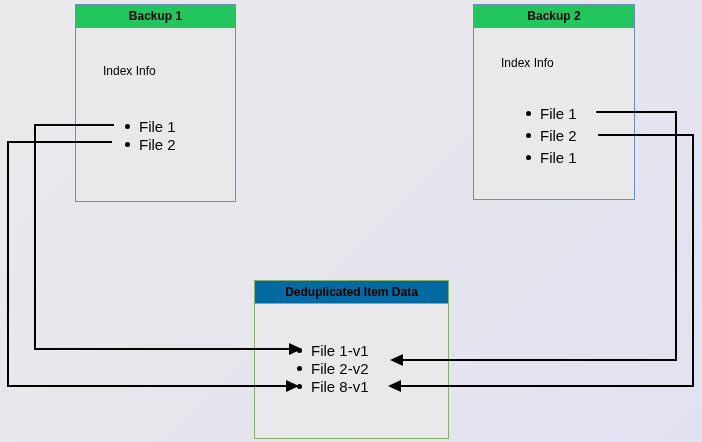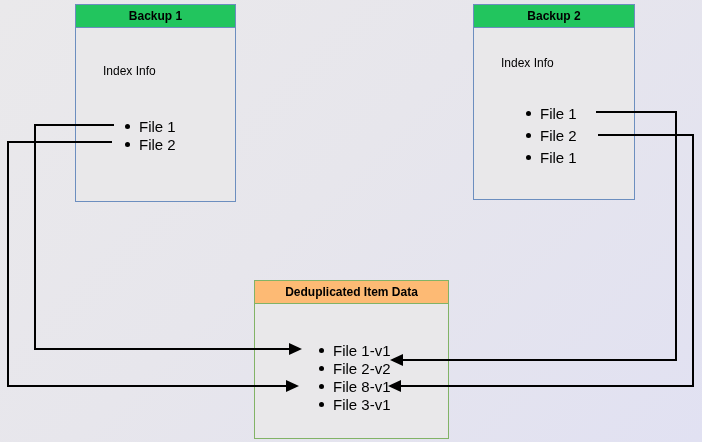--- a/index.html
+++ b/index.html
@@ -25,21 +25,21 @@
   .box-header {
     height: 22px;
     line-height: 22px;
     text-align: center;
     font-size: 12px;
     font-weight: bold;
     color: #000;
     border-bottom: 1px solid;
   }
   .box.blue  .box-header { background: #22c55e; border-color: #6c8ebf; }
-  .box.green .box-header { background: #fdba74; border-color: #82b366; }
+  .box.green .box-header { background: #0369a1; border-color: #82b366; }
 
   #backup1-box { left: 75px;  top: 4px;   width: 161px; height: 198px; }
   #backup2-box { left: 473px; top: 4px;   width: 162px; height: 196px; }
   #dedup-box   { left: 254px; top: 280px; width: 195px; height: 159px; }
 
   .body-label {
     position: absolute;
     font-size: 12px;
     color: #000;
     line-height: 18px;
@@ -66,21 +66,21 @@
     height: 5px;
     border-radius: 50%;
     background: #000;
     margin-right: 9px;
     flex: 0 0 auto;
   }
   #backup1-box ul.items { left: 49px; top: 112px; }
   #backup1-box ul.items li { height: 18px; }
   #backup2-box ul.items { left: 52px; top: 97px; }
   #backup2-box ul.items li { height: 22px; }
-  #dedup-box ul.items { left: 64px; top: 60px; }
+  #dedup-box ul.items { left: 42px; top: 60px; }
   #dedup-box ul.items li { height: 18px; }
 
   svg.overlay {
     position: absolute;
     left: 0;
     top: 0;
     width: 702px;
     height: 442px;
     pointer-events: none;
   }
@@ -143,24 +143,20 @@
         <span>File 1-v1</span>
       </li>
       <li>
         <span class="dot"></span>
         <span>File 2-v2</span>
       </li>
       <li>
         <span class="dot"></span>
         <span>File 8-v1</span>
       </li>
-      <li>
-        <span class="dot"></span>
-        <span>File 3-v1</span>
-      </li>
     </ul>
   </div>
 
   <svg class="overlay" id="connector-layer" viewBox="0 0 702 442" xmlns="http://www.w3.org/2000/svg">
     <defs>
       <marker id="arrowhead" markerWidth="6.5" markerHeight="6" refX="5.5" refY="3" orient="auto" markerUnits="strokeWidth">
         <path d="M0,0 L6.5,3 L0,6 Z" fill="#000"></path>
       </marker>
     </defs>
   <polyline points="114,125 35,125 35,349 300,349" marker-end="url(#arrowhead)" stroke="#000000"></polyline>

